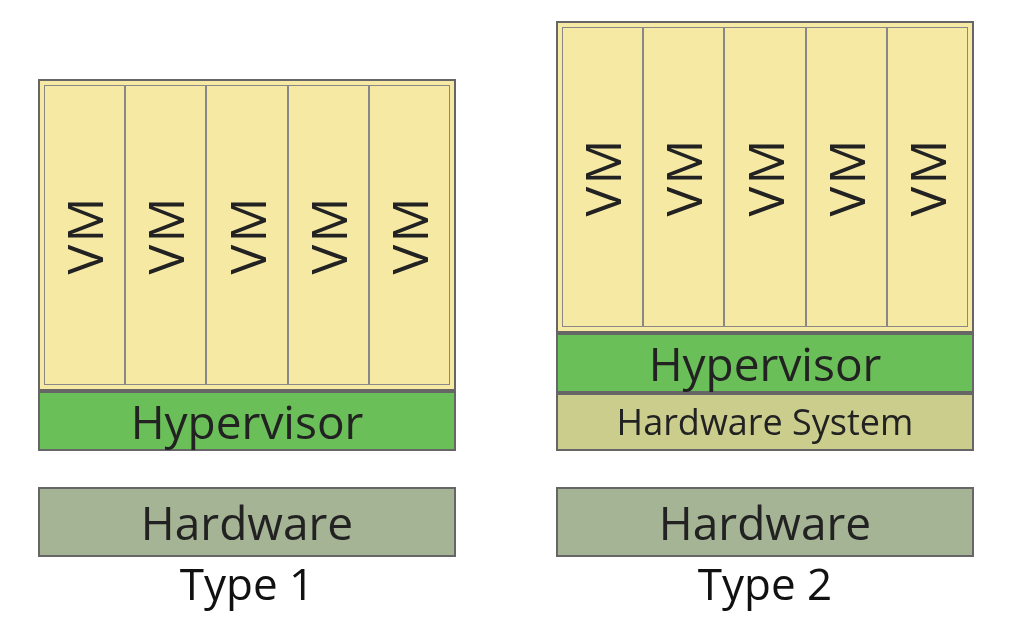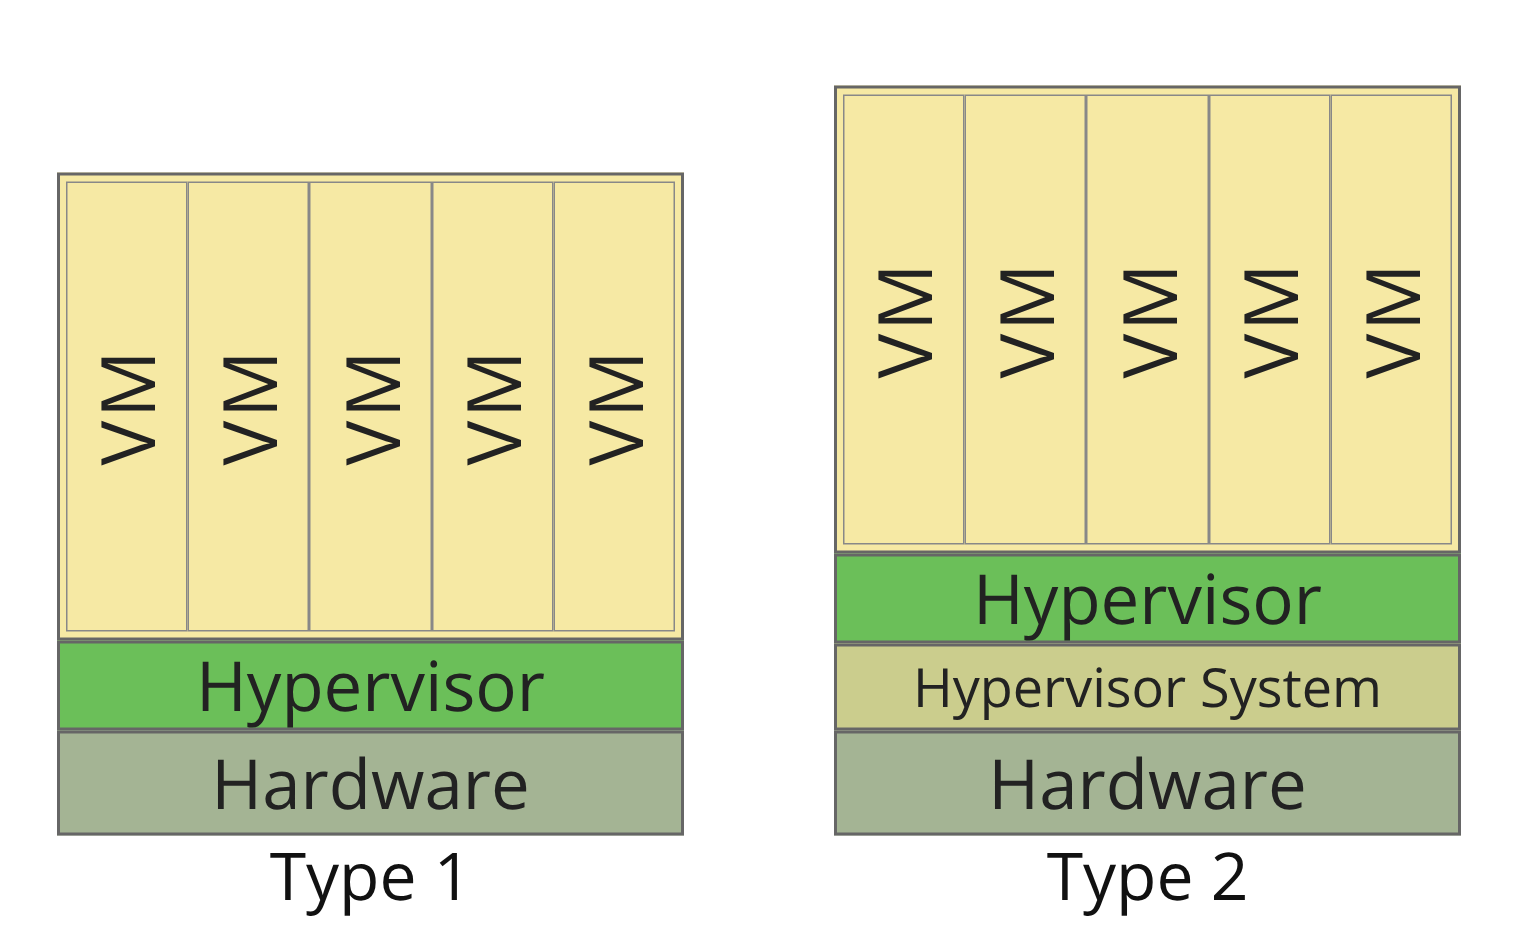--- a/index.html
+++ b/index.html
@@ -18,21 +18,21 @@
   }
   .layer {
     box-sizing: border-box;
     border: 2px solid #666;
     text-align: center;
     display: flex;
     align-items: center;
     justify-content: center;
     line-height: 1;
   }
-  .hardware { background: #a4b494; color:#222; height:70px; font-size:46px; }
+  .hardware { background: #a4b494; color:#222; height:70px; font-size:46px;margin-top:36px; }
   .os       { background: #cbcd8d; color:#222; height:58px; font-size:36px; }
   .hyper    { background: #6bbf59; color:#222; height:60px; font-size:46px; }
   .vmrow {
     display:flex;
     background:#f6e9a4;
     border:2px solid #666;
     box-sizing:border-box;
     padding:4px;
   }
   .vm {
@@ -88,21 +88,21 @@
       </div>
     <div class="vm">
         <span>VM</span>
       </div>
   </div>
 </div>
 <div id="cap1" class="caption">Type 1</div>
 
 <div id="stack2" class="stack">
   <div class="layer hardware">Hardware</div>
-  <div class="layer os">Hypervisor System</div>
+  <div class="layer os">Hardware System</div>
   <div class="layer hyper">Hypervisor</div>
   <div class="vmrow">
     <div class="vm">
         <span>VM</span>
       </div>
     <div class="vm">
         <span>VM</span>
       </div>
     <div class="vm">
         <span>VM</span>

